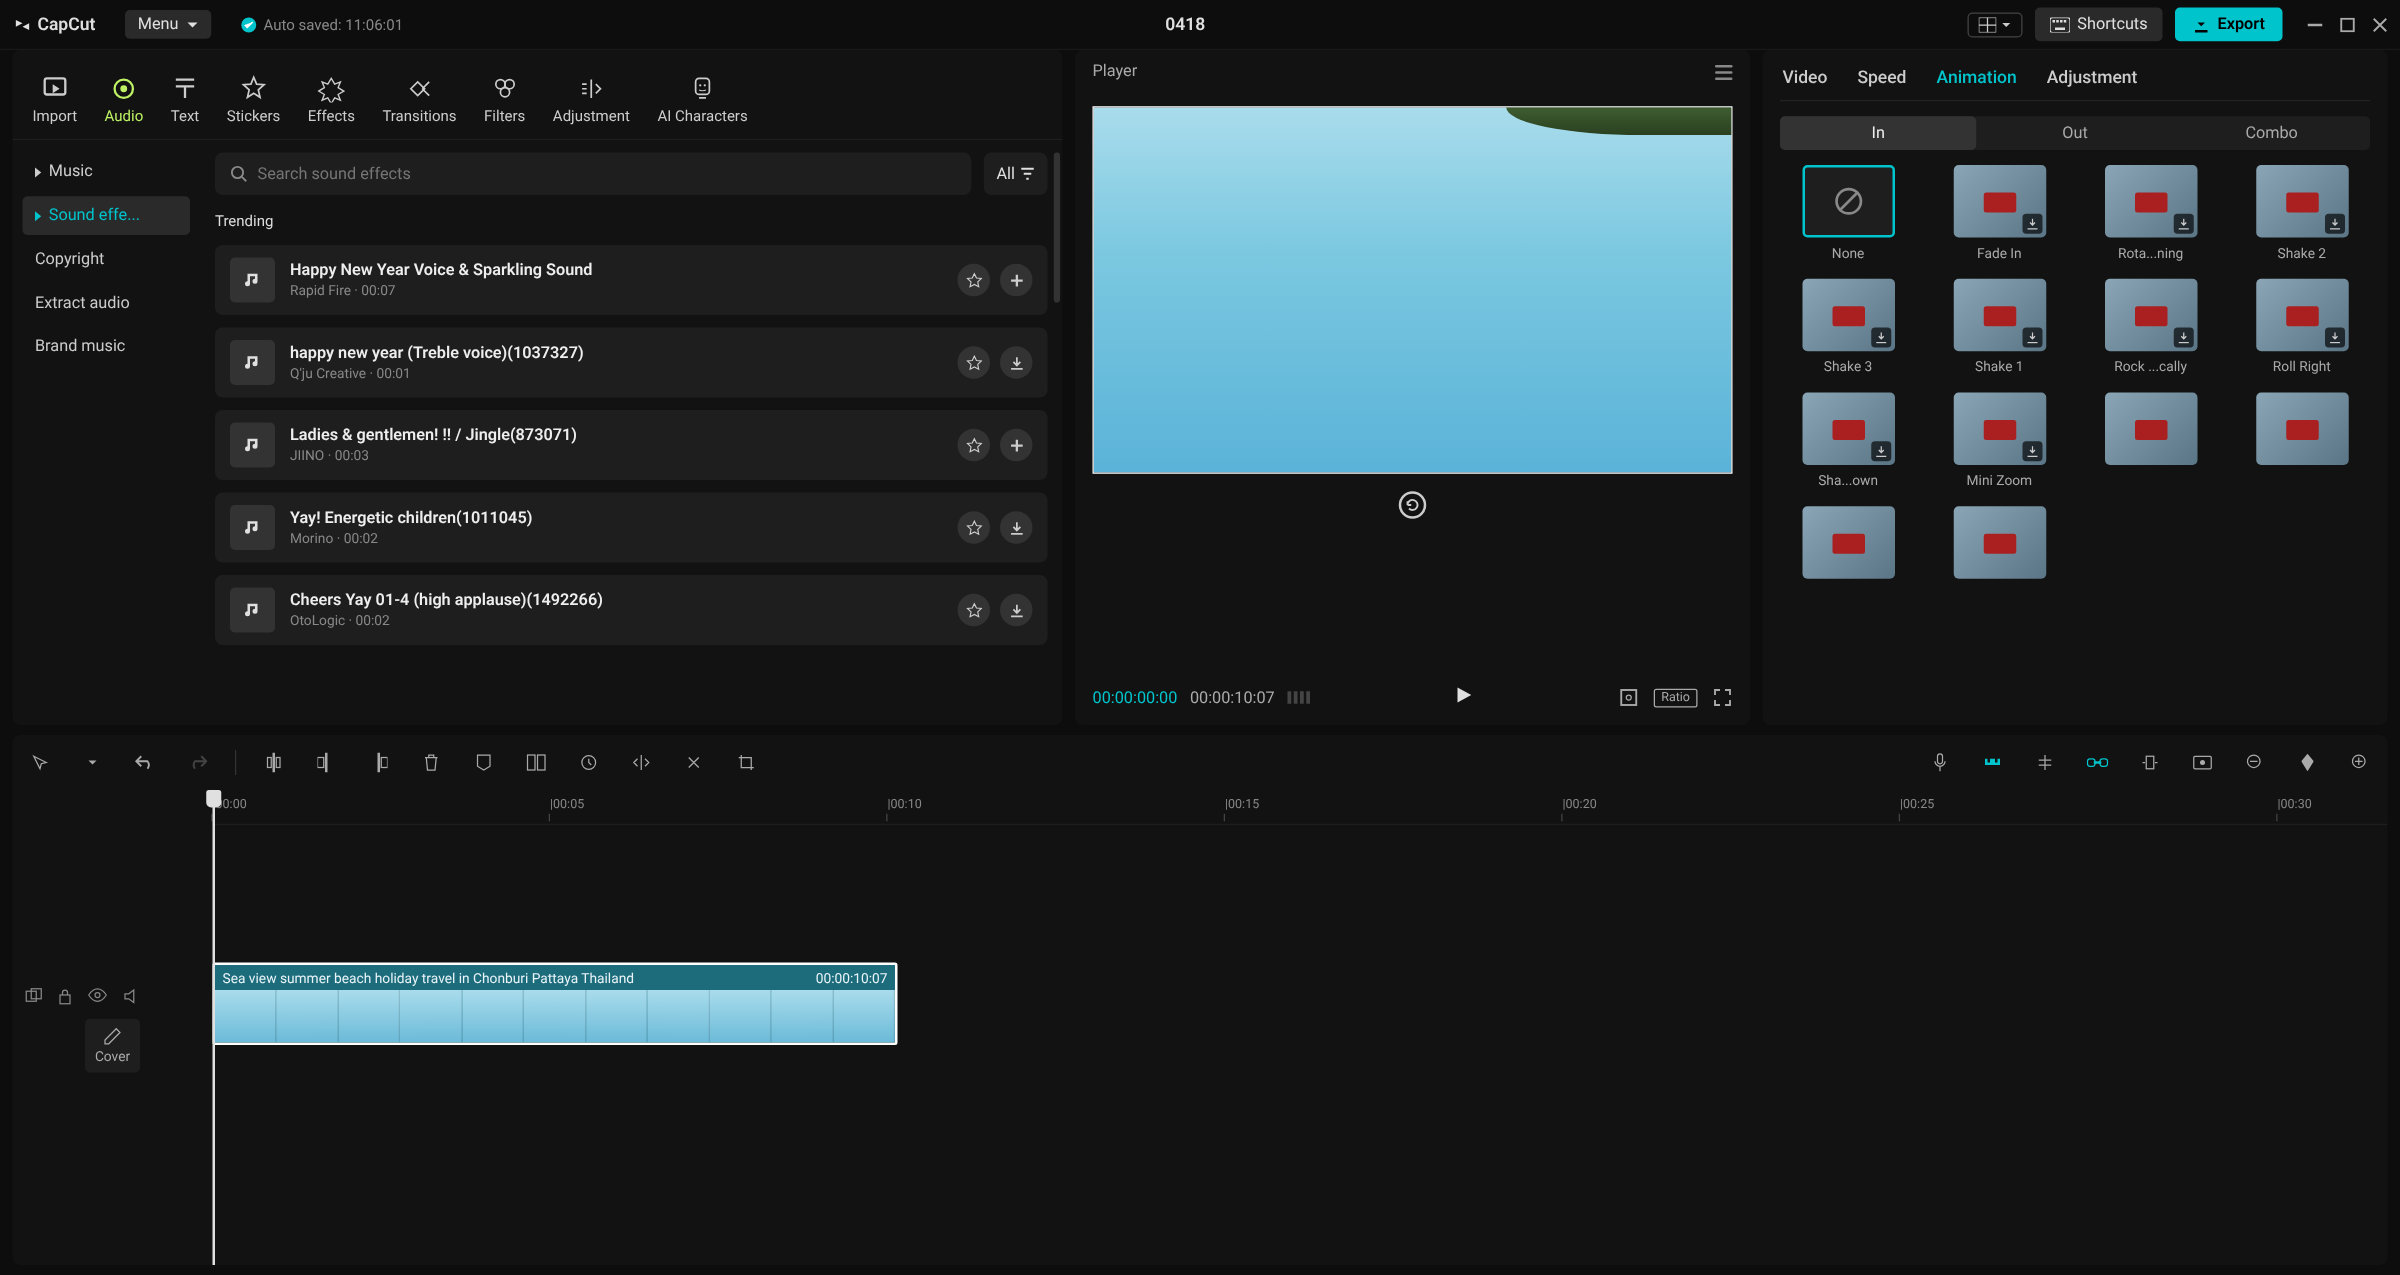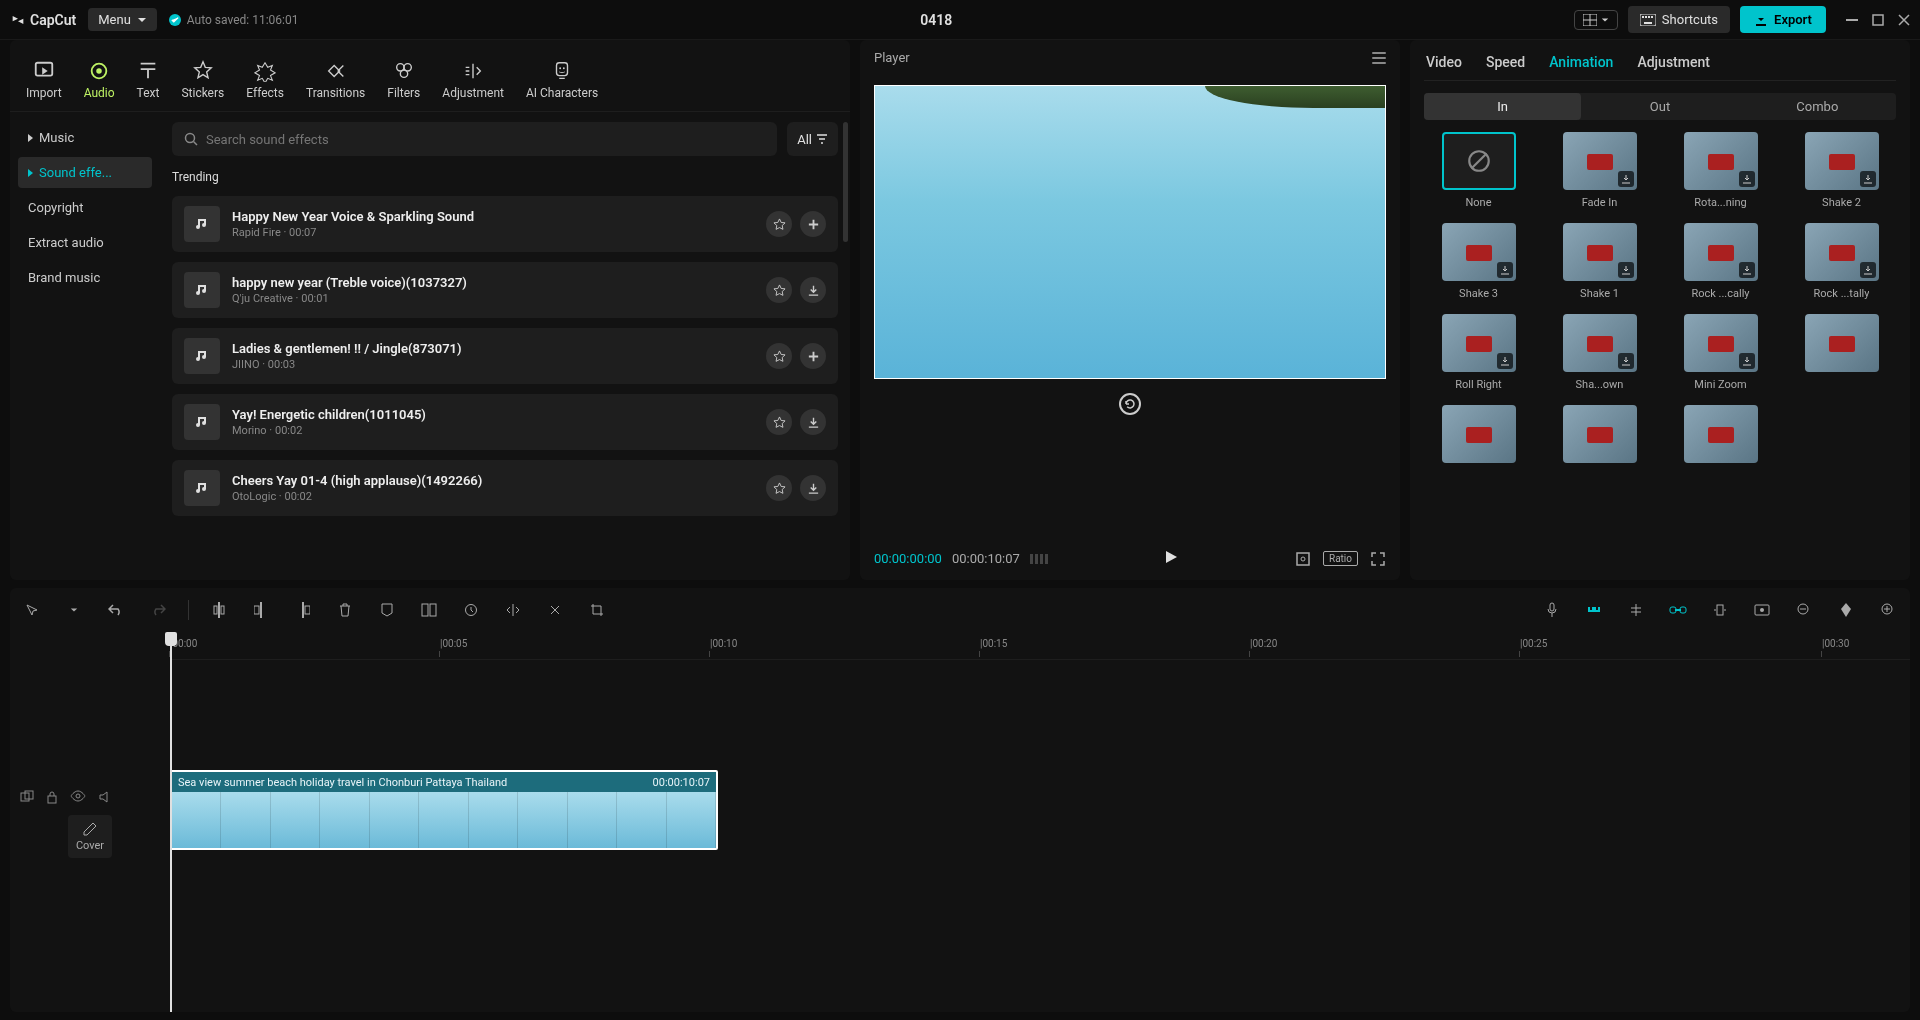--- a/index.html
+++ b/index.html
@@ -1,19 +1,19 @@
 <!DOCTYPE html>
 <html><head>
 <meta charset="utf-8">
 <style>
 * { margin: 0; padding: 0; box-sizing: border-box; font-family: -apple-system, BlinkMacSystemFont, "Segoe UI", Roboto, sans-serif; }
 body { background: #0d0d0d; color: #e0e0e0; width: 1920px; height: 1020px; overflow: hidden; font-size: 13px; }
 
 
-.topbar { height: 40px; background: #0d0d0d; display: flex; align-items: center; padding: 0 10px; gap: 12px; border-bottom: 1px solid #1a1a1a; }
+.topbar { height: 40px; background: #0d0d0d; display: flex; align-items: center; padding: 0 10px; gap: 24px; border-bottom: 1px solid #1a1a1a; }
 .logo { display: flex; align-items: center; gap: 4px; font-weight: 600; font-size: 14px; }
 .logo svg { width: 16px; height: 16px; }
 .menu-btn { background: #2a2a2a; border: none; color: #e0e0e0; padding: 4px 10px; border-radius: 4px; display: flex; align-items: center; gap: 6px; cursor: pointer; font-size: 13px; }
 .autosave { display: flex; align-items: center; gap: 6px; color: #888; font-size: 12px; }
 .autosave-dot { width: 12px; height: 12px; border-radius: 50%; background: #00c4cc; display:flex;align-items:center;justify-content:center;}
 .autosave-dot svg{width:8px;height:8px;}
 .center-title { flex: 1; text-align: center; font-weight: 600; font-size: 14px; }
 .top-right { display: flex; align-items: center; gap: 10px; }
 .ratio-pill { background: transparent; border: 1px solid #444; padding: 3px 8px; border-radius: 4px; color:#ccc; display:flex;align-items:center;gap:4px;}
 .shortcuts-btn { background: #2a2a2a; border: none; color: #e0e0e0; padding: 6px 12px; border-radius: 4px; display: flex; align-items: center; gap: 6px; cursor: pointer; font-size: 13px; }
@@ -101,21 +101,21 @@
 .timeline-wrap { margin: 0 10px 10px; background: #121212; border-radius: 0 0 6px 6px; height: 380px; position: relative; overflow:hidden;}
 .ruler { height: 28px; position: relative; margin-left: 160px; border-bottom: 1px solid #1e1e1e;}
 .ruler-tick { position: absolute; top: 6px; font-size: 10px; color: #888; }
 .ruler-tick::before{content:"";position:absolute;left:-1px;bottom:-8px;width:1px;height:6px;background:#444;}
 .tracks { position: relative; height: calc(100% - 28px); margin-left: 160px; }
 .tl-side { position: absolute; left: -160px; top: 0; width: 160px; height: 100%; display:flex;flex-direction:column;justify-content:center;align-items:center;gap:6px;}
 .tl-side-icons{position:absolute;left:-150px;top:130px;display:flex;gap:12px;color:#888;}
 .cover-btn { display:flex;flex-direction:column;align-items:center;gap:2px;color:#aaa;font-size:11px;cursor:pointer;background:#1e1e1e;padding:6px 8px;border-radius:4px;}
 .playhead { position: absolute; left: 0; top: -28px; bottom: 0; width: 2px; background: #e0e0e0; z-index: 5; }
 .playhead::before{content:"";position:absolute;top:0;left:-5px;width:12px;height:14px;background:#e0e0e0;border-radius:2px 2px 4px 4px;}
-.clip { position: absolute; top: 110px; left: 0; width: 548px; height: 80px; background: linear-gradient(to bottom,#2a9bb0,#1e7a8c); border: 2px solid #fff; border-radius: 2px; overflow: hidden; text-align: right; }
+.clip { position: absolute; top: 110px; left: 0; width: 548px; height: 66px; background: linear-gradient(to bottom,#2a9bb0,#1e7a8c); border: 2px solid #fff; border-radius: 2px; overflow: hidden; text-align: right; }
 .clip-bar{height:20px;background:#1d6c7c;display:flex;align-items:center;justify-content:space-between;padding:0 6px;font-size:11px;color:#e8f4f8;white-space:nowrap;overflow:hidden;}
 .clip-frames{height:calc(100% - 20px);display:flex;}
 .clip-frame{flex:1;background:linear-gradient(to bottom,#a9dcec 0%,#6bbad8 100%);border-right:1px solid #00000020;}
 
 svg { fill: currentColor; }
 </style>
 </head>
 <body>
 
 <div class="topbar">
@@ -555,31 +555,20 @@
         </div>
         <div class="anim-item">
           <div class="anim-thumb">
             <div class="cable"></div>
             <div class="anim-dl">
               <svg viewBox="0 0 10 10">
                 <path d="M5 1v5M3 4l2 2 2-2M1 9h8" stroke="currentColor" fill="none"></path>
               </svg>
             </div>
           </div>
-          <div class="anim-label">Rock ...tally</div>
-        </div>
-        <div class="anim-item">
-          <div class="anim-thumb">
-            <div class="cable"></div>
-            <div class="anim-dl">
-              <svg viewBox="0 0 10 10">
-                <path d="M5 1v5M3 4l2 2 2-2M1 9h8" stroke="currentColor" fill="none"></path>
-              </svg>
-            </div>
-          </div>
           <div class="anim-label">Roll Right</div>
         </div>
         <div class="anim-item">
           <div class="anim-thumb">
             <div class="cable"></div>
             <div class="anim-dl">
               <svg viewBox="0 0 10 10">
                 <path d="M5 1v5M3 4l2 2 2-2M1 9h8" stroke="currentColor" fill="none"></path>
               </svg>
             </div>

